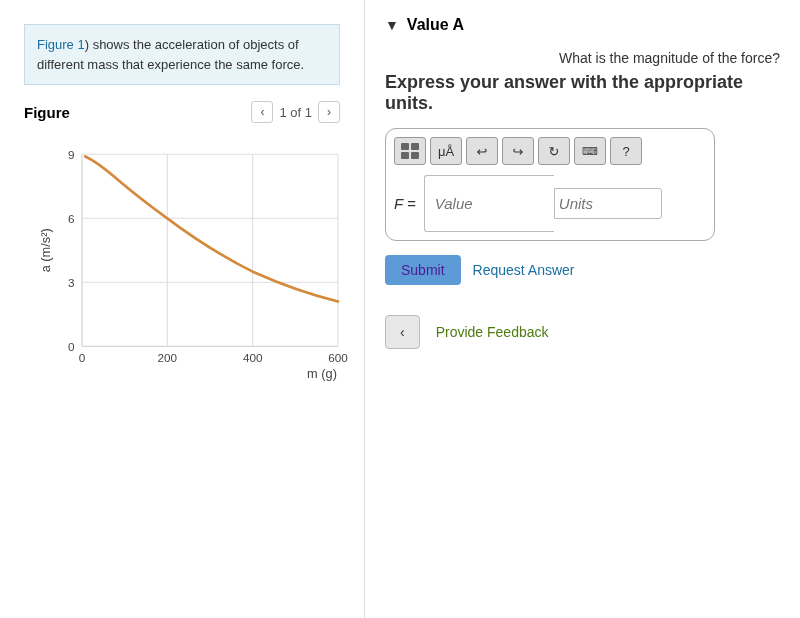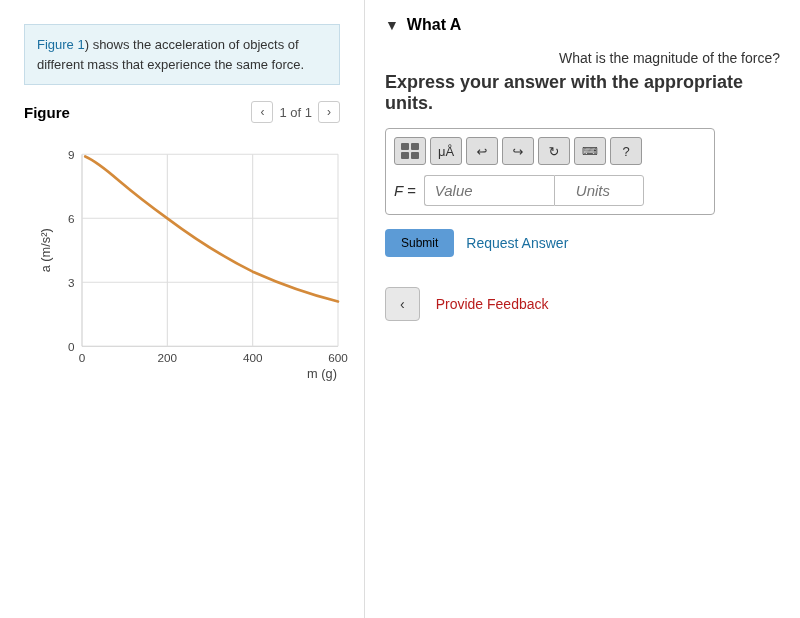--- a/index.html
+++ b/index.html
@@ -117,21 +117,21 @@
     .express-text {
       font-weight: bold;
       font-size: 18px;
       color: #333;
       margin-bottom: 14px;
     }
 
     
     .input-box {
       border: 1px solid #aaa;
-      border-radius: 4px;
+      border-radius: 11px;
       padding: 8px;
       width: 330px;
       margin-bottom: 14px;
     }
 
     .toolbar {
       display: flex;
       align-items: center;
       gap: 4px;
       margin-bottom: 10px;
@@ -178,58 +178,58 @@
     .f-label {
       font-size: 15px;
       font-style: italic;
       margin-right: 8px;
       color: #333;
     }
 
     .value-input {
       border: 1px solid #bbb;
       border-right: none;
-      padding: 6px 10px;
+      padding: 19px 10px;
       font-size: 15px;
       font-style: italic;
       color: #bbb;
       width: 130px;
       outline: none;
       border-radius: 3px 0 0 3px;
       background: #fff;
     }
 
     .units-input {
       border: 1px solid #bbb;
-      padding: 6px 21px;
+      padding: 6px 4px;
       font-size: 15px;
       font-style: italic;
       color: #bbb;
-      width: 90px;
+      width: 108px;
       outline: none;
       border-radius: 0 3px 3px 0;
       background: #fff;
       border-left: 1px solid #bbb;
     }
 
     
     .action-row {
       display: flex;
       align-items: center;
       gap: 12px;
       margin-bottom: 30px;
     }
 
     .submit-btn {
       background: #5c9bd6;
-      color: #000000;
+      color: #4c1d95;
       border: none;
       padding: 7px 16px;
       border-radius: 4px;
-      font-size: 12px;
+      font-size: 14px;
       cursor: pointer;
       font-weight: 500;
     }
 
     .request-answer-link {
       color: #1a6fa0;
       text-decoration: none;
       font-size: 14px;
       cursor: pointer;
     }
@@ -248,21 +248,21 @@
       border-radius: 4px;
       font-size: 14px;
       cursor: pointer;
       color: #333;
       display: flex;
       align-items: center;
       gap: 4px;
     }
 
     .provide-feedback-link {
-      color: #b91c1c;
+      color: #4d7c0f;
       text-decoration: none;
       font-size: 14px;
       cursor: pointer;
     }
   </style>
 </head>
 <body>
 
 <div class="left-panel">
 
@@ -311,21 +311,21 @@
       </svg>
     </div>
   </div>
 
 </div>
 
 <div class="right-panel">
 
   <div class="part-header">
     <span class="part-arrow">▼</span>
-    <span class="part-title">What A</span>
+    <span class="part-title">Value A</span>
   </div>
 
   <div class="question-text">What is the magnitude of the force?</div>
   <div class="express-text">Express your answer with the appropriate units.</div>
 
   <div class="input-box">
 
     <div class="toolbar">
       <button class="toolbar-btn matrix-btn" title="Matrix">
         <div class="matrix-icon">

